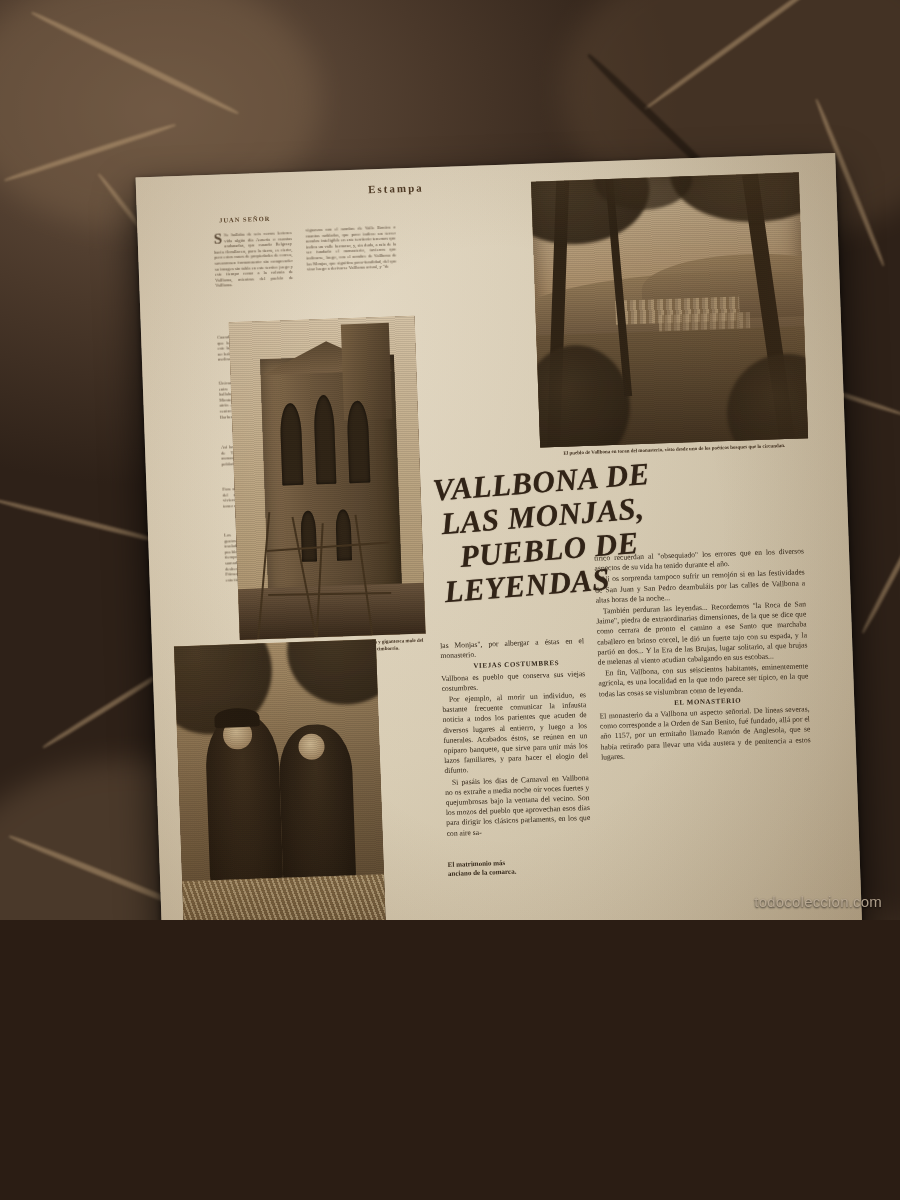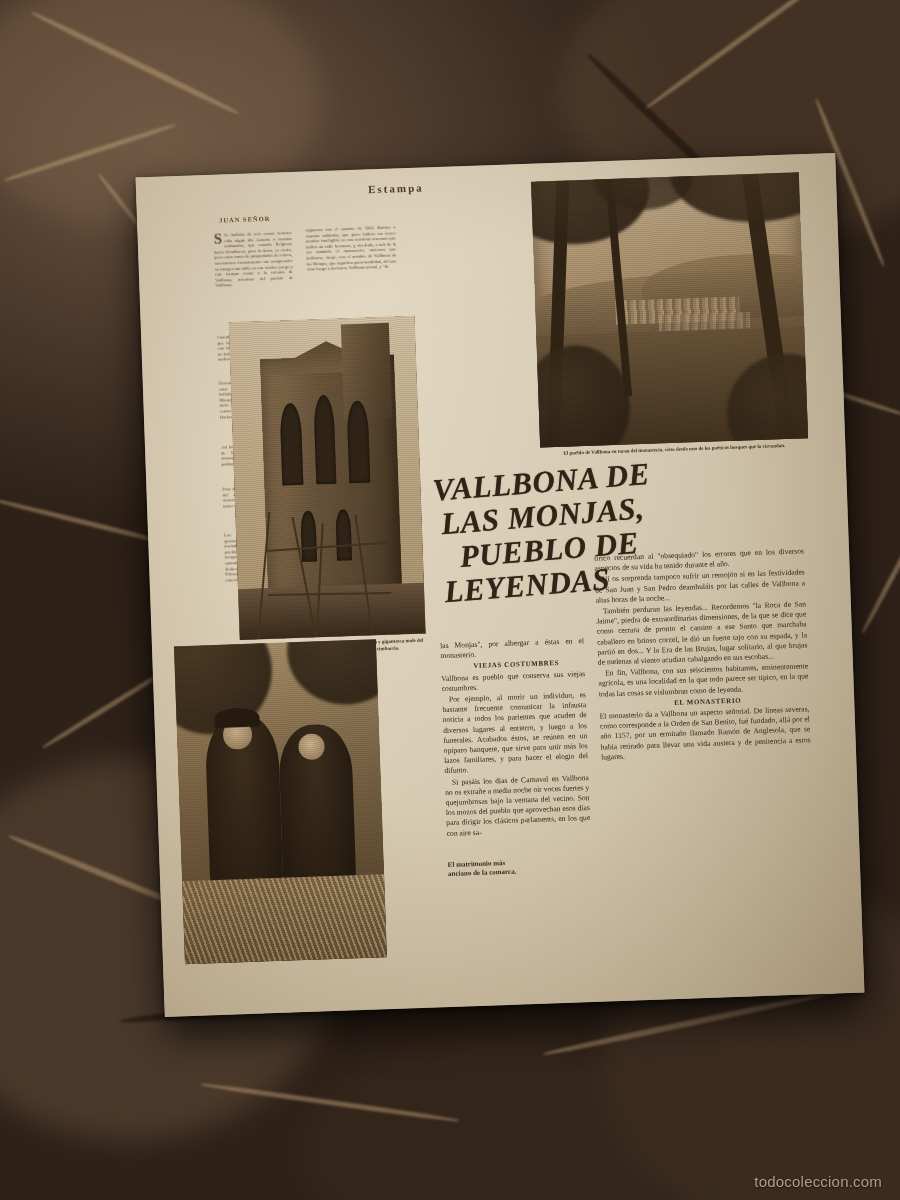--- a/index.html
+++ b/index.html
@@ -11,21 +11,21 @@
     height: 1200px;
     overflow: hidden;
     font-family: "Liberation Serif", serif;
     background: #2b1d14;
   }
 
   
   #scene {
     position: relative;
     width: 900px;
-    height: 1200px;
+    height: 920px;
     background:
       radial-gradient(ellipse 700px 500px at 18% 12%, #6a5442 0%, #4a382a 40%, #2e2118 75%),
       radial-gradient(ellipse 800px 600px at 85% 85%, #5b4634 0%, #3a2b1f 50%, #241a12 100%),
       linear-gradient(155deg, #4e3b2b 0%, #35271c 35%, #221811 70%, #3b2c20 100%);
     overflow: hidden;
   }
   .leather-blotch {
     position: absolute;
     border-radius: 50%;
     filter: blur(14px);

